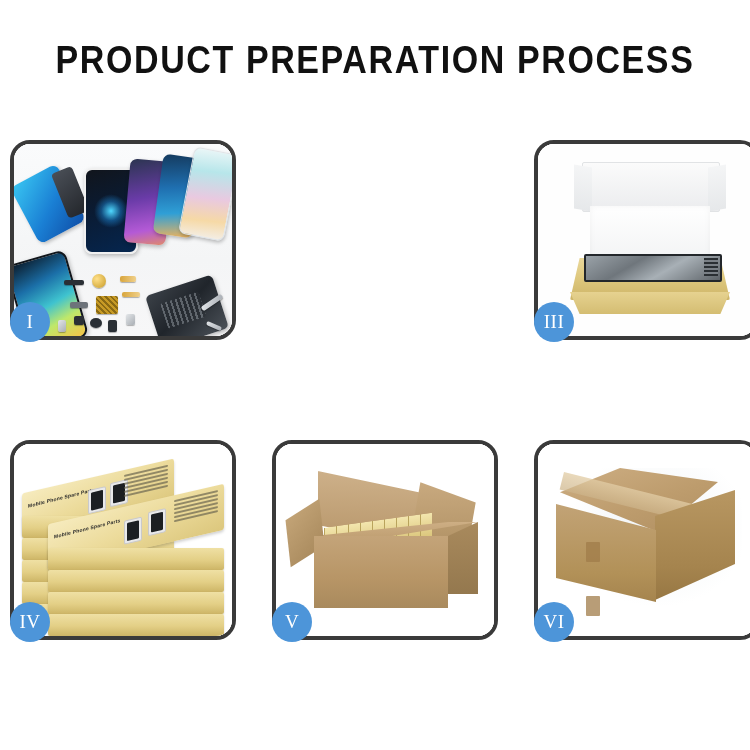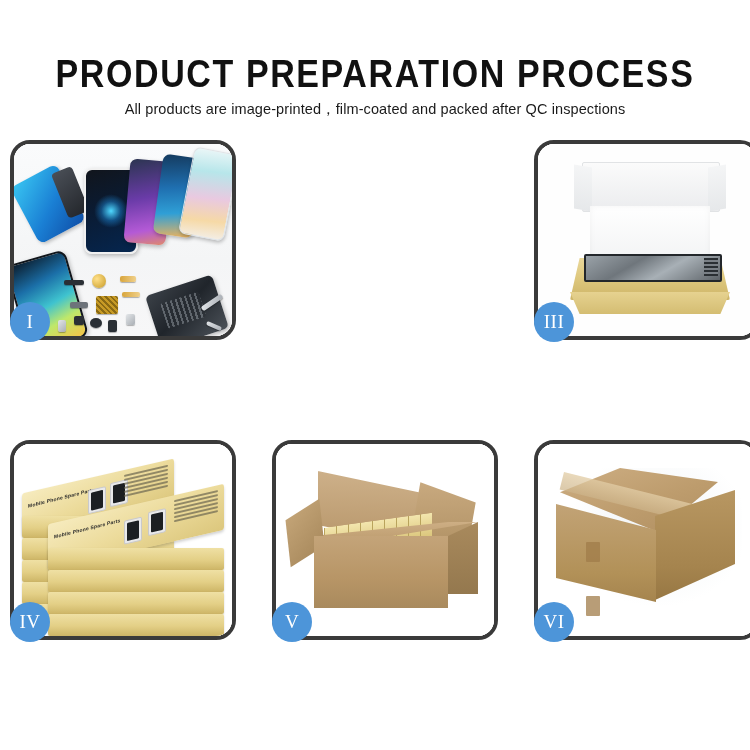--- a/index.html
+++ b/index.html
@@ -4,21 +4,21 @@
 <style>
   html,body{margin:0;padding:0;}
   body{
     width:750px;height:750px;background:#ffffff;
     font-family:"Liberation Sans",sans-serif;
     overflow:hidden;position:relative;
   }
   .page{position:absolute;inset:0;}
 
   
-  .header{position:absolute;left:0;top:14px;width:750px;text-align:center;}
+  .header{position:absolute;left:0;top:0;width:750px;text-align:center;}
   .title{
     margin:0;padding-top:36px;
     font-family:"Liberation Sans",sans-serif;
     font-size:34px;font-weight:700;letter-spacing:1.6px;
     color:#111;line-height:1.05;white-space:nowrap;
     transform:scaleY(1.12);transform-origin:center top;
   }
   .subtitle{
     margin:0;padding-top:14px;
     font-size:14.5px;font-weight:400;color:#1a1a1a;
@@ -214,21 +214,20 @@
   .shadow{position:absolute;left:0;top:0;width:186px;height:150px;
     background:radial-gradient(ellipse at 55% 40%,rgba(225,232,236,.55),rgba(255,255,255,0) 62%);}
 </style>
 </head>
 <body>
 
 <div class="page">
 
   <div class="header">
     <h1 class="title">PRODUCT PREPARATION PROCESS</h1>
-    <p class="subtitle">All products are image-printed，film-coated and packed after QC inspections</p>
   </div>
 
   <div class="grid">
 
     <div class="panel r1 c1">
       <div class="inner">
         <div class="p1bg"></div>
         <div class="ph ph-blue"></div>
         <div class="ph ph-black"></div>
         <div class="ph ph-purple"></div>

